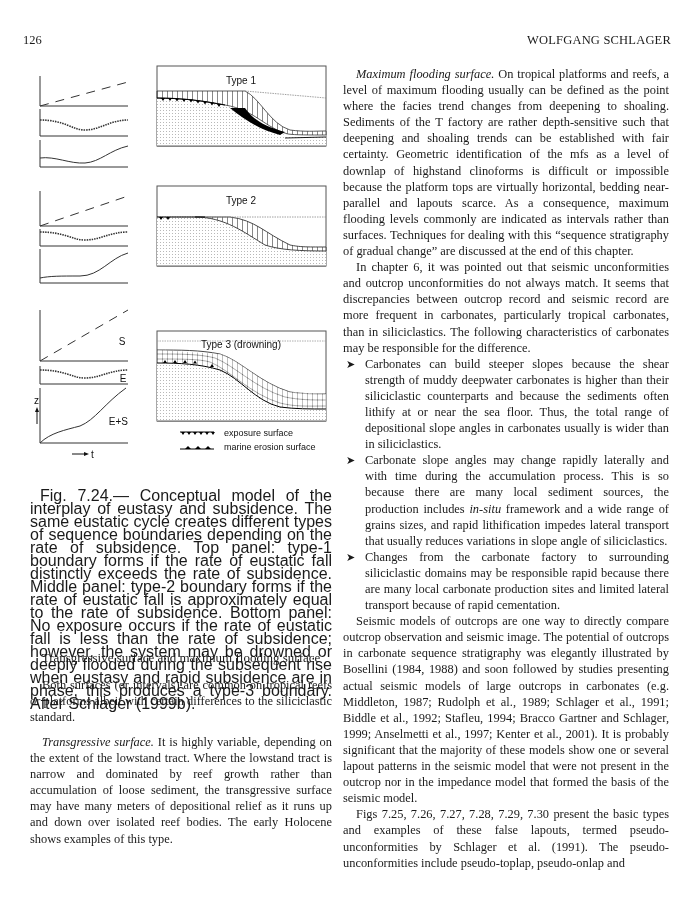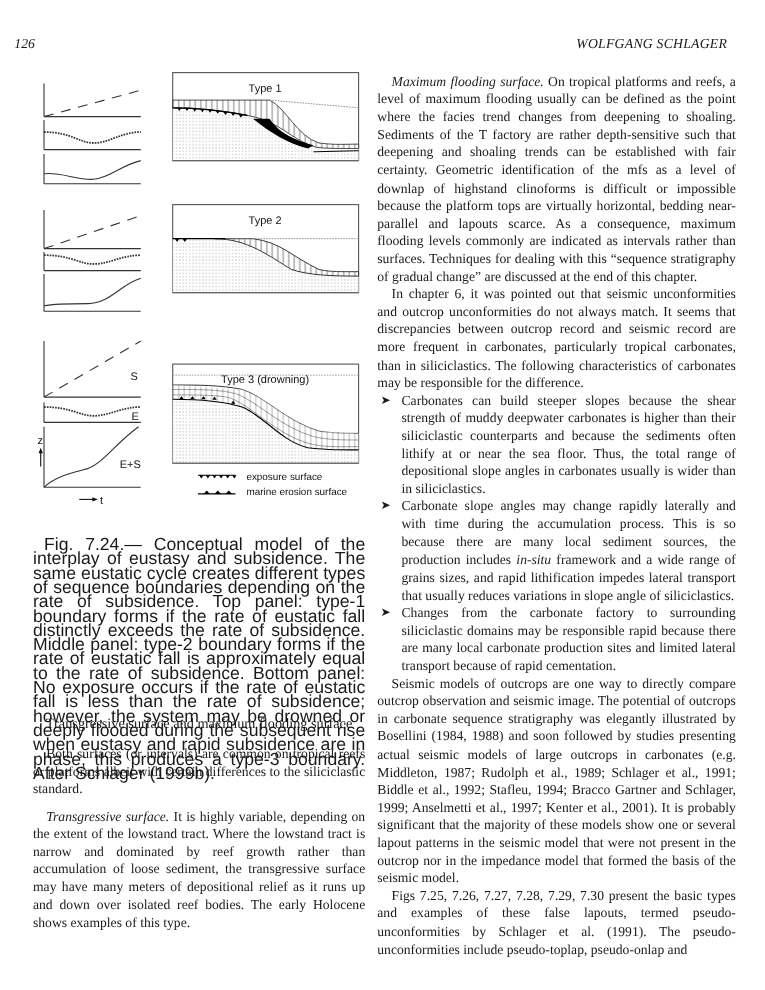--- a/index.html
+++ b/index.html
@@ -1,20 +1,20 @@
 <!DOCTYPE html>
 <html><head>
 <meta charset="utf-8">
 <style>
   html, body { margin: 0; padding: 0; background: #ffffff; }
   body { width: 695px; height: 900px; position: relative; overflow: hidden; color: #1a1a1a; }
   .serif { font-family: "Liberation Serif", "DejaVu Serif", serif; }
   .sans { font-family: "Liberation Sans", "DejaVu Sans", sans-serif; }
 
-  #running-head { position: absolute; top: 33px; left: 13px; width: 648px; height: 16px; font-size: 12.5px; font-style: italic; }
+  #running-head { position: absolute; top: 33px; left: 23px; width: 648px; height: 16px; font-size: 12.5px; }
   #page-number { position: absolute; left: 0; top: 0; }
   #running-title { position: absolute; left: 0; right: 0; text-align: right; letter-spacing: 0.2px; }
 
   #figure { position: absolute; left: 30px; top: 58px; width: 310px; height: 430px; text-align: center; }
   #figure svg { position: absolute; left: 0; top: 0; }
 
   #caption { position: absolute; left: 30px; top: 489px; width: 302px; font-size: 16px; line-height: 13px; text-align: justify; text-indent: 10px; }
 
   .left-text { position: absolute; left: 30px; width: 302px; font-size: 12.4px; line-height: 16.1px; text-align: justify; }
   #section-heading { position: absolute; left: 30px; top: 650px; width: 302px; text-align: center; font-size: 13px; }

